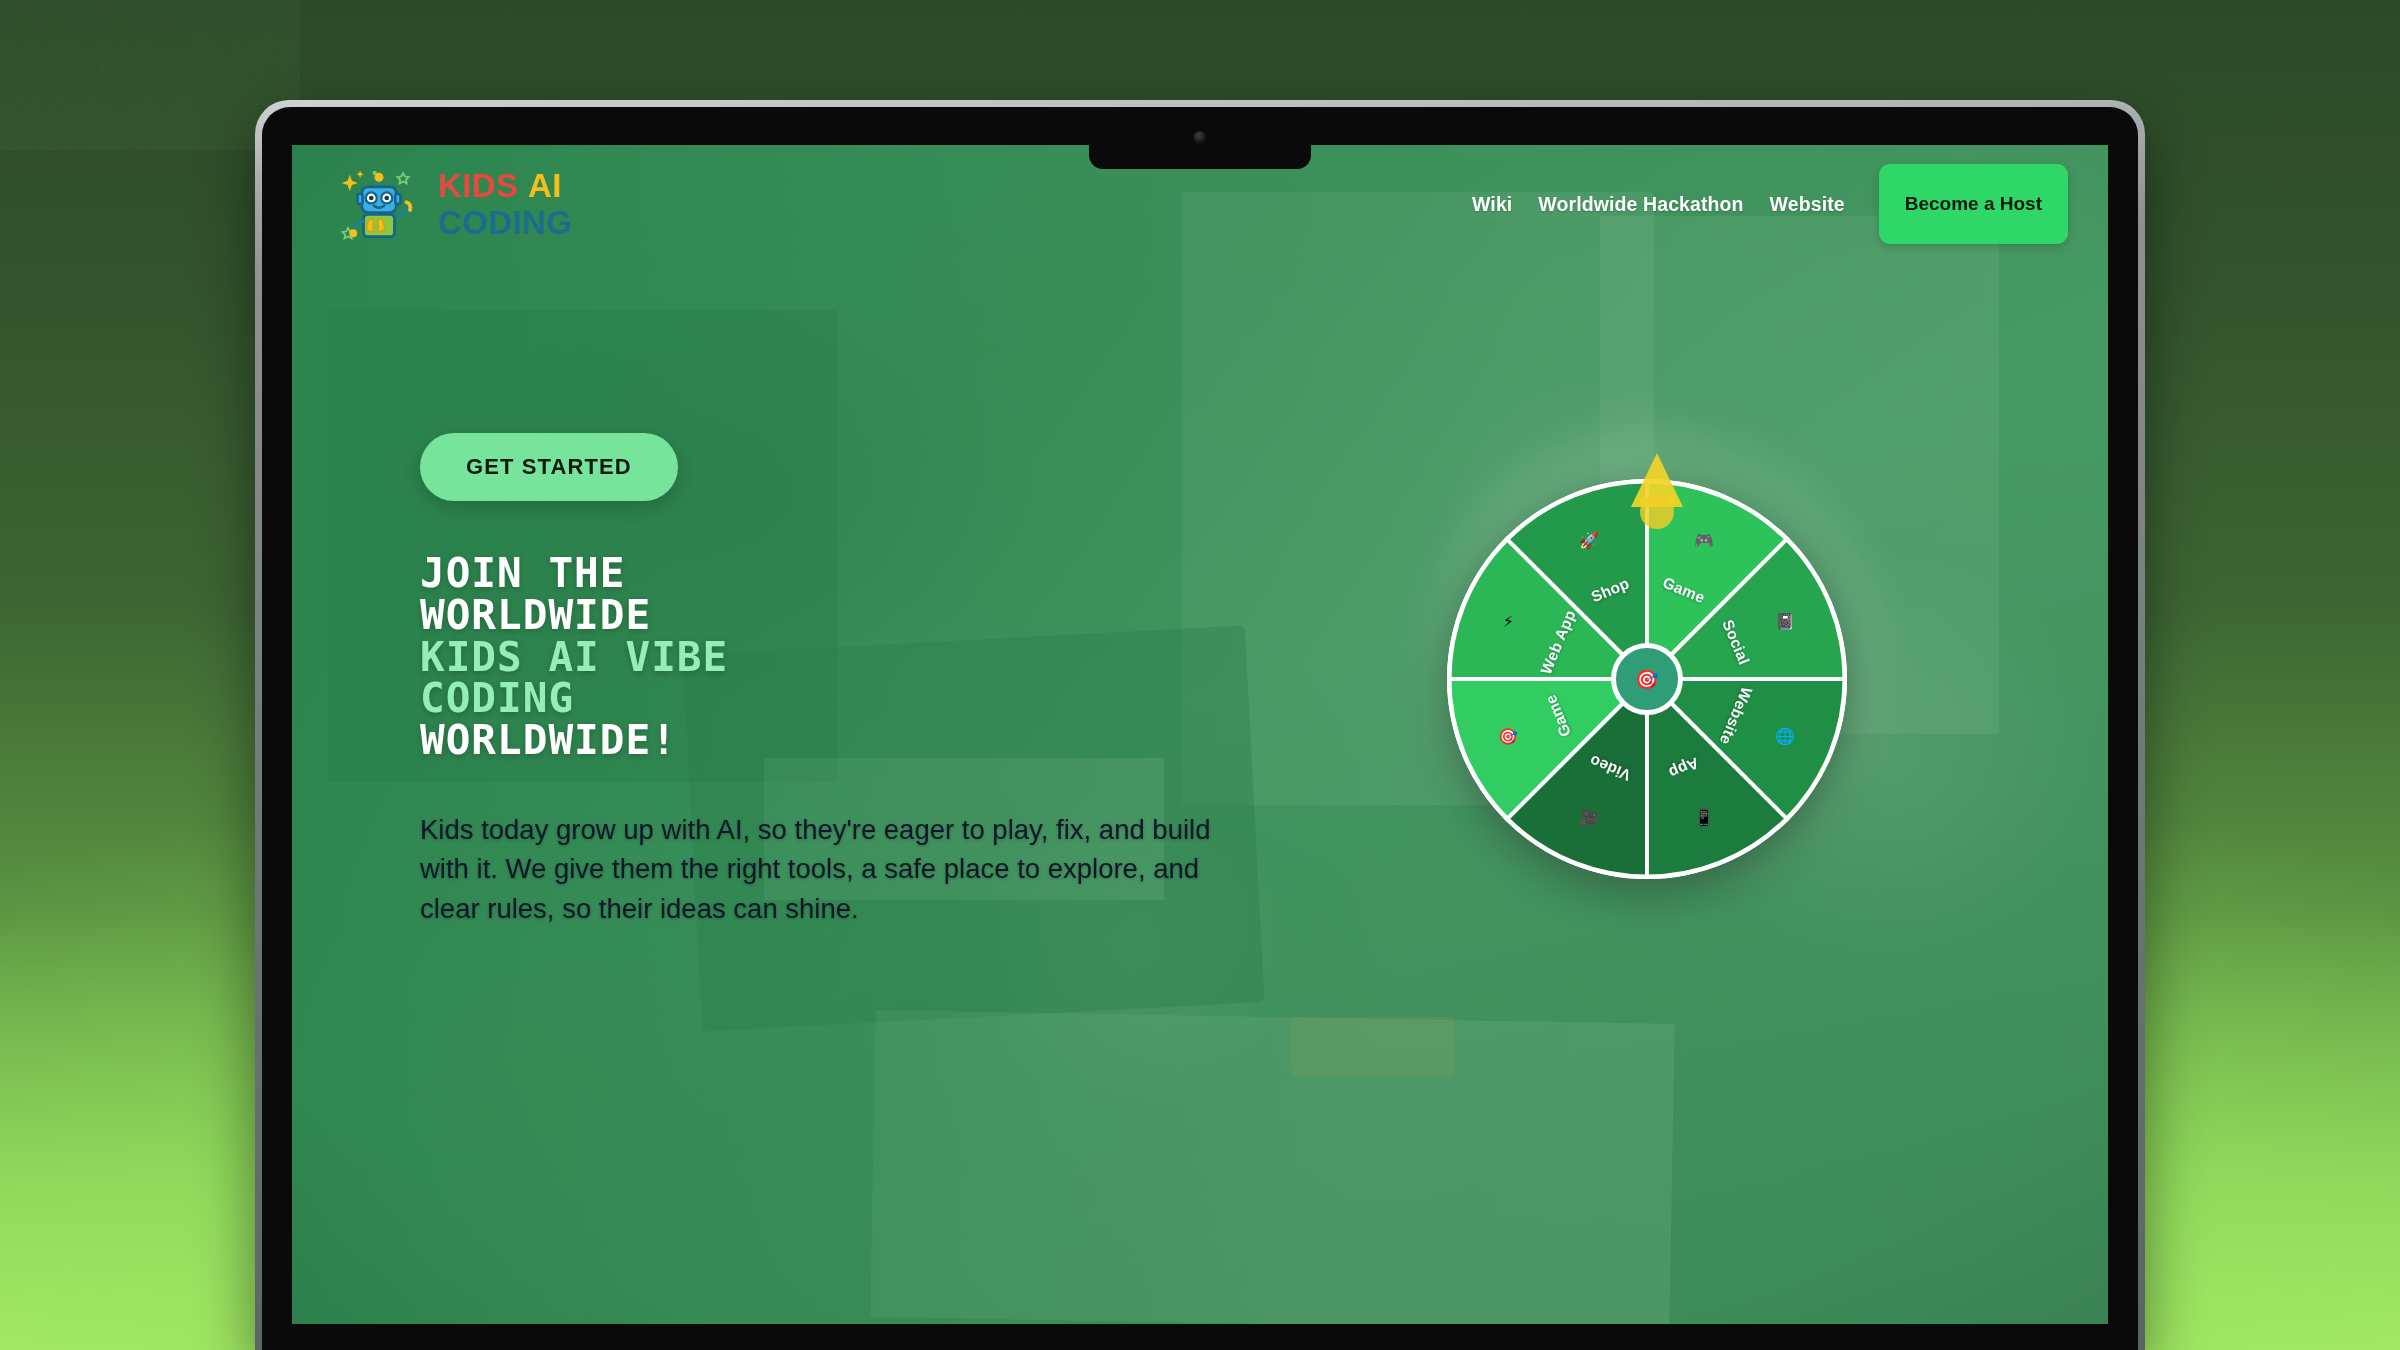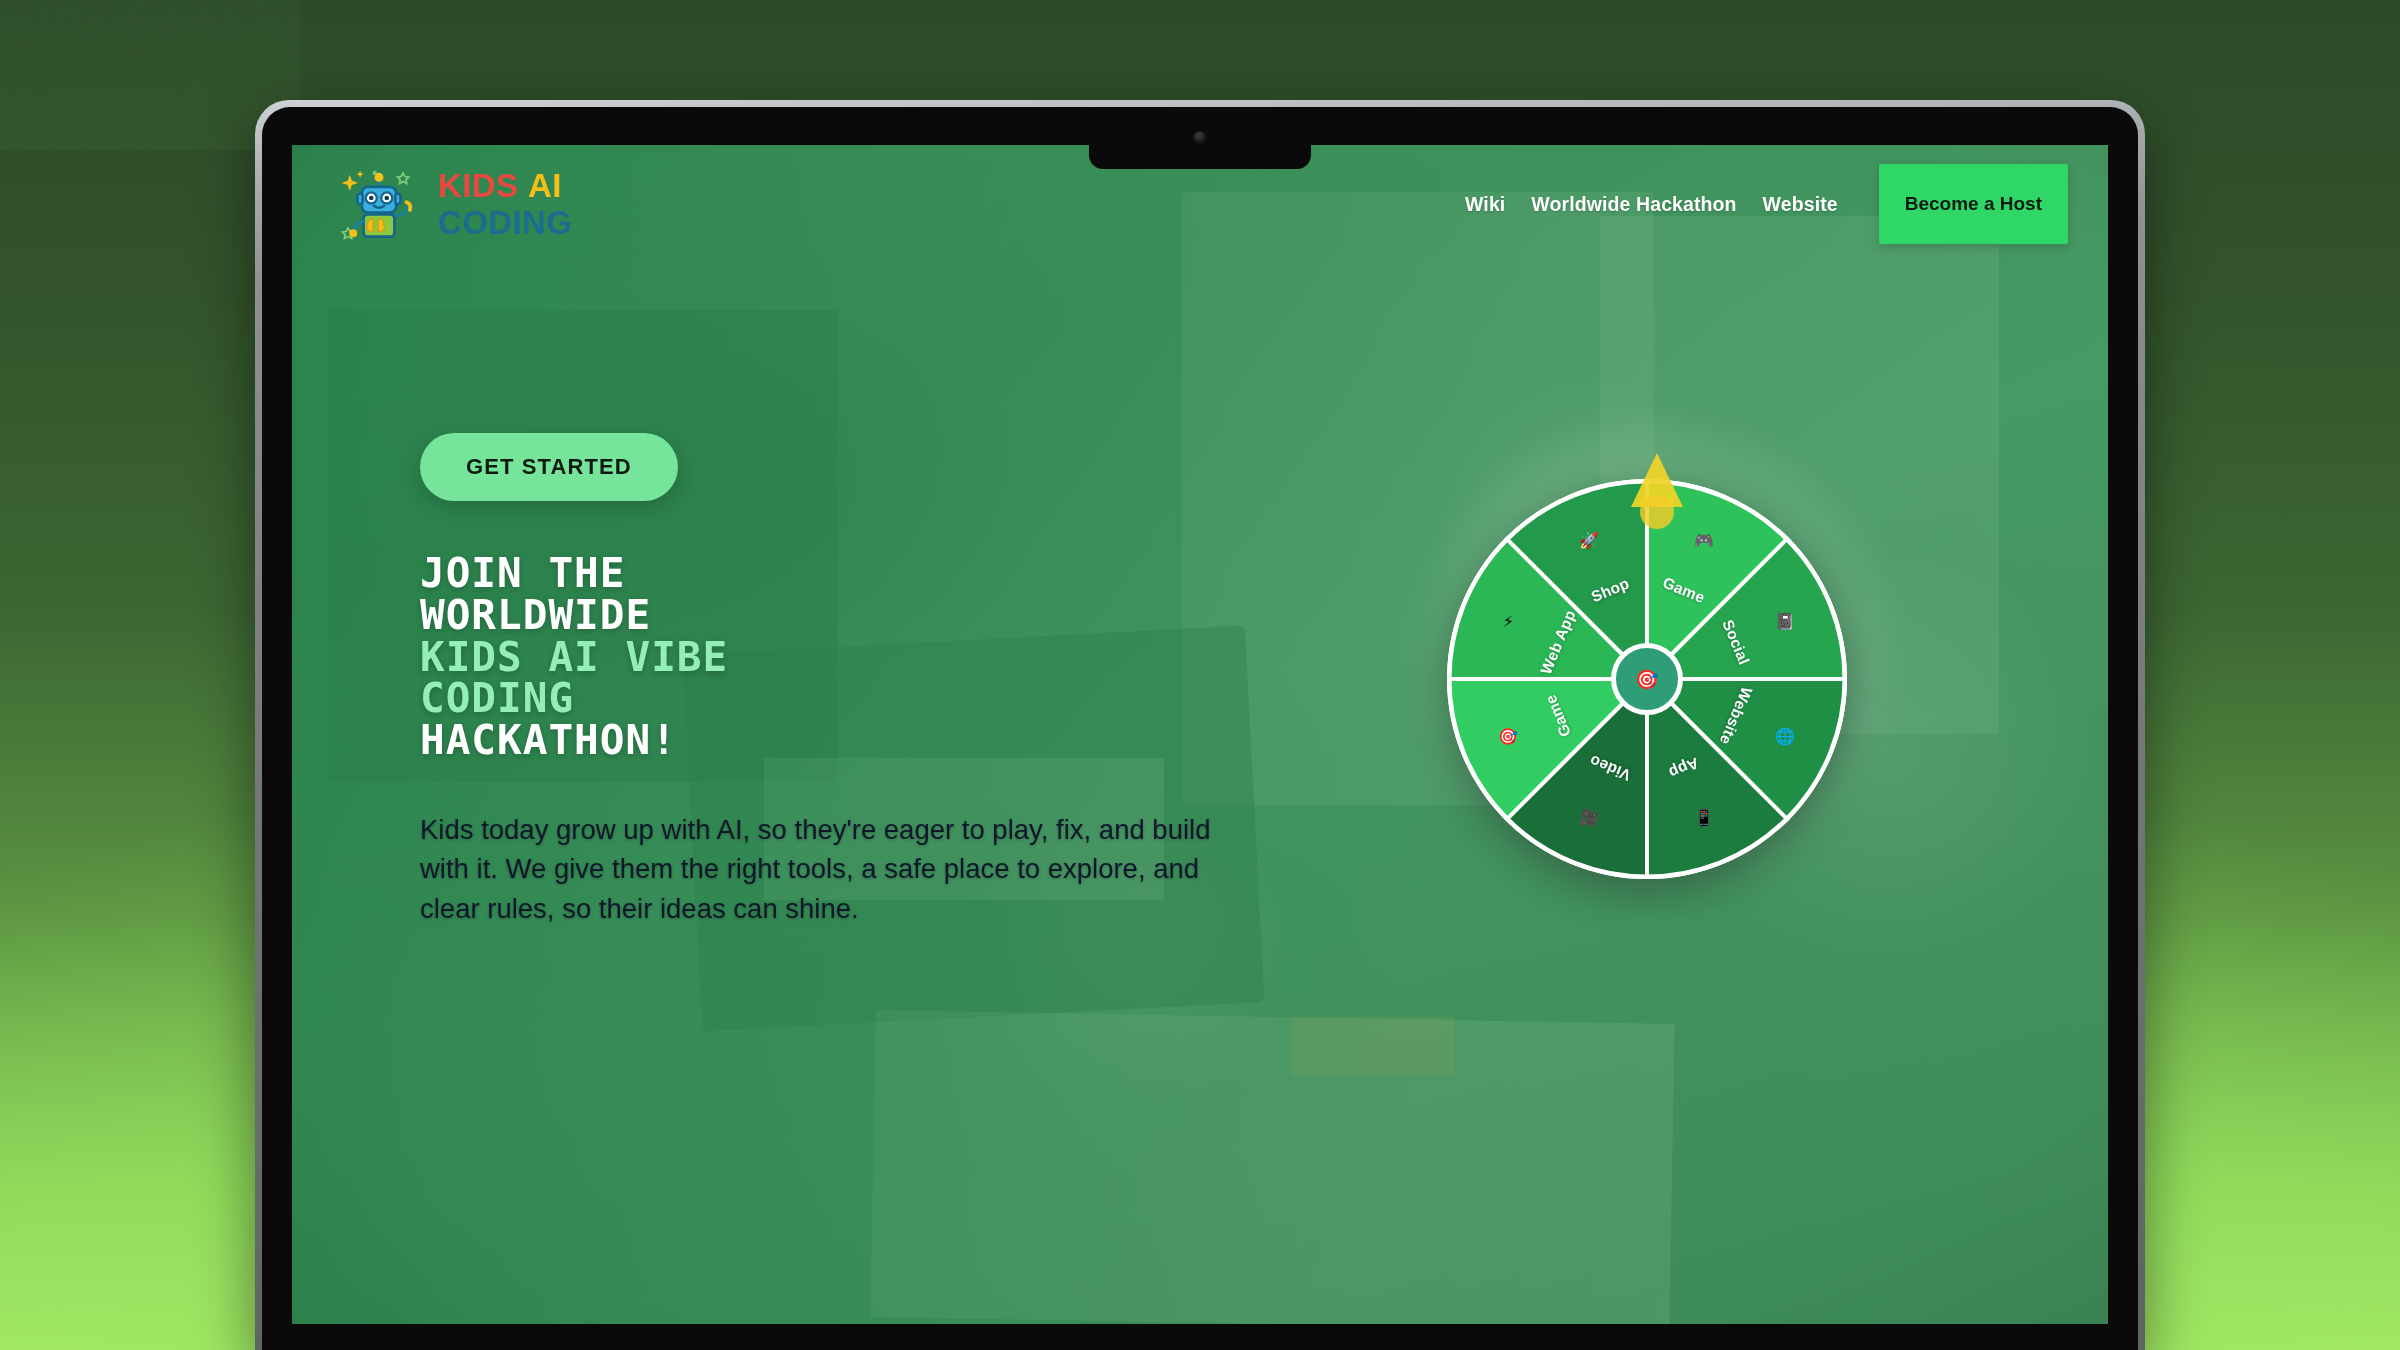--- a/index.html
+++ b/index.html
@@ -86,22 +86,22 @@
   .bw2 { font-size:33px; font-weight:800; letter-spacing:.4px; margin-top:4px; }
   .c-red { color:#e8483f; } .c-yel { color:#f5bf18; } .c-blu { color:#1b6d8f; }
 
   .nav-right { display:flex; align-items:center; gap:26px; padding-right:6px;}
   .nav-link {
     color:#ffffff; font-size:19.5px; font-weight:700; letter-spacing:.1px;
     text-decoration:none; white-space:nowrap; text-shadow:0 1px 2px rgba(0,0,0,.22);
   }
   .host-btn {
     background:#2fd766; color:#0d1b12; font-size:19px; font-weight:700;
-    border:none; border-radius:2px; padding:29px 26px; white-space:nowrap;
-    box-shadow:0 3px 10px rgba(0,0,0,.18); cursor:pointer; margin-left:15px;
+    border:none; border-radius:11px; padding:29px 26px; white-space:nowrap;
+    box-shadow:0 3px 10px rgba(0,0,0,.18); cursor:pointer; margin-left:8px;
   }
 
   
   .hero { position:absolute; left:0; top:0; width:100%; height:100%; z-index:4; }
   .hero-left { position:absolute; left:128px; top:288px; width:820px; }
 
   .cta {
     display:inline-block; background:#76e59b; color:#0c1a10;
     font-size:22px; font-weight:700; letter-spacing:1.1px;
     border:none; border-radius:40px; padding:21px 46px; cursor:pointer;
@@ -255,21 +255,21 @@
           <div class="hero">
             <div class="hero-left">
 
               <button class="cta">GET STARTED</button>
 
               <h1 class="headline">
                 <span class="hl-line">JOIN THE</span>
                 <span class="hl-line">WORLDWIDE</span>
                 <span class="hl-line hl-accent">KIDS AI VIBE</span>
                 <span class="hl-line hl-accent">CODING</span>
-                <span class="hl-line">HACKATHON!</span>
+                <span class="hl-line">WORLDWIDE!</span>
               </h1>
 
               <p class="lede">Kids today grow up with AI, so they're eager to play, fix, and build with it. We give them the right tools, a safe place to explore, and clear rules, so their ideas can shine.</p>
             </div>
 
             <div class="wheel-wrap">
               <div class="wheel-glow"></div>
 
               <div class="wheel" id="wheel">
                 <svg viewBox="0 0 400 400" width="400" height="400">

